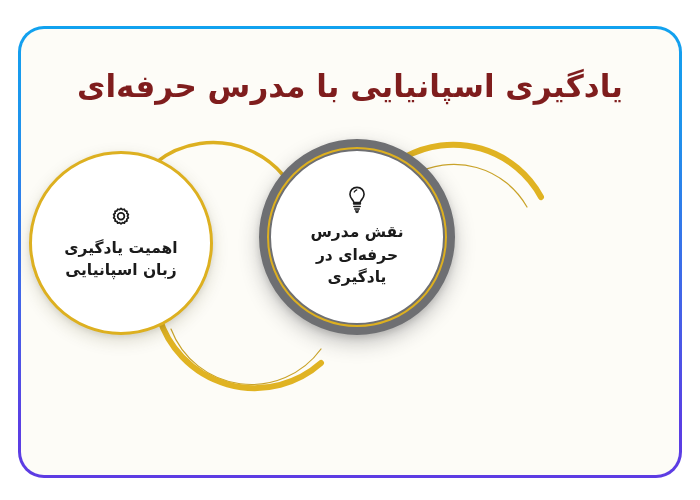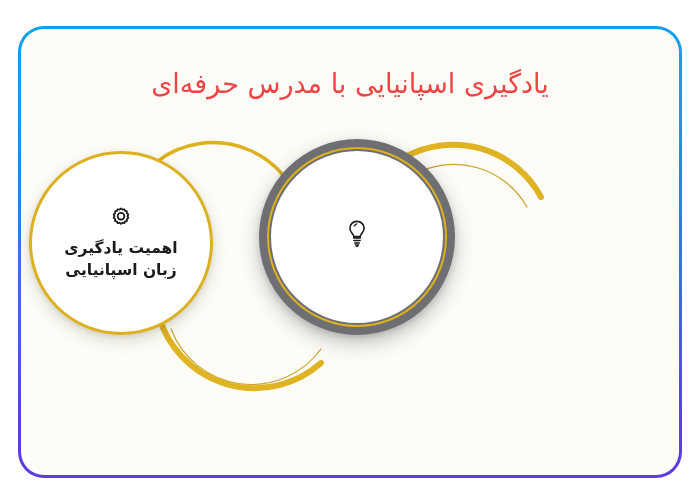--- a/index.html
+++ b/index.html
@@ -39,23 +39,23 @@
     overflow: hidden;
   }
 
   
   .title {
     position: absolute;
     left: 0;
     right: 0;
     top: 38px;
     text-align: center;
-    font-size: 27px;
-    font-weight: 400;
-    color: #ef4444;
+    font-size: 31px;
+    font-weight: 700;
+    color: #7f1d1d;
     letter-spacing: 0px;
     line-height: 1.25;
     direction: rtl;
     white-space: nowrap;
   }
 
   
   .dots {
     position: absolute;
     left: 0;
@@ -198,20 +198,23 @@
 
         <div class="node node-center" id="node-center" style="border-color: rgb(110, 111, 114);">
           <span class="icon">
             <svg width="26" height="30" viewBox="0 0 24 28" fill="none" stroke="#1b1b1b" stroke-width="1.5" stroke-linecap="round" stroke-linejoin="round">
               <path d="M12 2.2c-4 0-6.6 3-6.6 6.5 0 2.6 1.5 4.1 2.5 5.3.7.9 1 1.5 1.1 2.3h6c.1-.8.4-1.4 1.1-2.3 1-1.2 2.5-2.7 2.5-5.3 0-3.5-2.6-6.5-6.6-6.5z"></path>
               <path d="M8.8 17.6h6.4M9.1 20h5.8M9.9 22.4h4.2"></path>
               <path d="M11 23.8c0 1.1.5 1.7 1 1.7s1-.6 1-1.7"></path>
               <path d="M9.4 6.5c.5-1 1.4-1.7 2.4-2" stroke-width="1.2"></path>
             </svg>
           </span>
+          <span class="label">نقش مدرس
+حرفه‌ای در
+یادگیری</span>
         </div>
         <div class="center-goldring"></div>
 
 
       </div>
     </div>
   </div>
 </div>
 
 </body></html>

